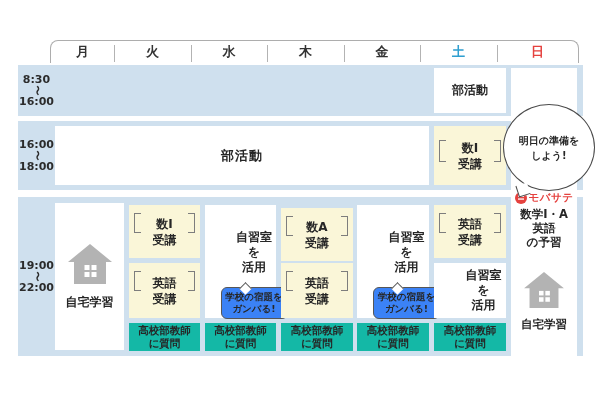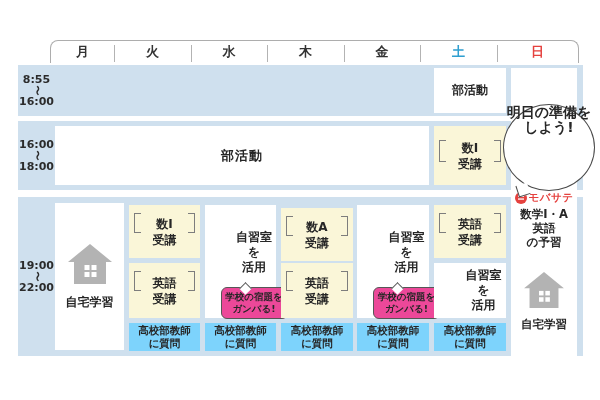--- a/index.html
+++ b/index.html
@@ -45,25 +45,25 @@
   }
   .cell.wide { font-size:13px; letter-spacing:1px; }
   .cell.plain { font-size:12px; }
   .course { background:#faf6d8; font-size:12px; line-height:16px; }
   .course .subj, .course .act { display:block; }
   .brkt { position:absolute; width:7px; box-sizing:border-box; }
   .brkt.l { left:5px; border-left:1.5px solid #7d7d7d; border-top:1.5px solid #7d7d7d; border-bottom:1.5px solid #7d7d7d; }
   .brkt.r { right:5px; border-right:1.5px solid #7d7d7d; border-top:1.5px solid #7d7d7d; border-bottom:1.5px solid #7d7d7d; }
   .course.h53 .brkt { top:8px; height:20px; }
   .course.h59 .brkt { top:14px; height:22px; }
-  .footer-cell { background:#7dd3fc; font-size:10.5px; line-height:13px; }
+  .footer-cell { background:#14b8a6; font-size:10.5px; line-height:13px; }
   .study-cell { font-size:12px; line-height:15px; justify-content:flex-start; padding-top:25px;padding-left:27px; }
   .study-cell.centered { justify-content:center; padding-top:0; }
   .note {
-    position:relative; margin-top:12px; width:63px; background:#ec4899;
+    position:relative; margin-top:12px; width:63px; background:#3b82f6;
     border:1px solid #565656; border-radius:6px;
     font-size:9.5px; line-height:12px; padding:3px 1px; font-weight:bold;
   }
   .note::before {
     content:""; position:absolute; top:-4.5px; left:19px; width:8px; height:8px;
     background:#fff; border-top:1px solid #565656; border-left:1px solid #565656;
     transform:rotate(45deg);
   }
   
   .sunday-col { position:absolute; left:511px; top:68px; width:66px; height:296px; background:#fff; }
@@ -71,22 +71,22 @@
   .logo-text { font-size:10.5px; font-weight:bold; color:#e5413e; letter-spacing:0.5px; }
   .sun-plan { position:absolute; top:139px; left:0; width:100%; font-size:11.5px; font-weight:bold; line-height:14px; text-align:center; }
   .sun-house { position:absolute; top:203px; left:0; width:100%; display:flex; justify-content:center; }
   .sun-label { position:absolute; top:249px; left:0; width:100%; text-align:center; font-size:11.5px; font-weight:bold; }
   
   .home-cell { left:55px; top:203px; width:69px; height:147px; gap:6px; font-size:12px; }
   
   .big-bubble {
     position:absolute; left:503px; top:104px; width:90px; height:85px;
     background:#fff; border:1.5px solid #4a4a4a; border-radius:50%;
-    display:flex; flex-direction:column; align-items:center; justify-content:flex-start;
-    font-size:14px; font-weight:bold; line-height:15px; text-align:center; z-index:5;
+    display:flex; flex-direction:column; align-items:center; justify-content:center;
+    font-size:10px; font-weight:bold; line-height:15px; text-align:center; z-index:5;
   }
   .big-bubble::after {
     content:""; position:absolute; bottom:-6px; left:13px; width:11px; height:11px;
     background:#fff; border-bottom:1.5px solid #4a4a4a; border-right:1.5px solid #4a4a4a;
     transform:rotate(72deg);
   }
 </style>
 </head>
 <body>
 
@@ -97,21 +97,21 @@
     <div class="day w2">火</div>
     <div class="day w3">水</div>
     <div class="day w4">木</div>
     <div class="day w5">金</div>
     <div class="day w6 sat">土</div>
     <div class="day w7 sun">日</div>
   </div>
 
   <div class="band band1">
     <div class="timecol">
-      <span>8:55</span>
+      <span>8:30</span>
       <span class="tilde">〜</span>
       <span>16:00</span>
     </div>
   </div>
   <div class="band band2">
     <div class="timecol">
       <span>16:00</span>
       <span class="tilde">〜</span>
       <span>18:00</span>
     </div>

